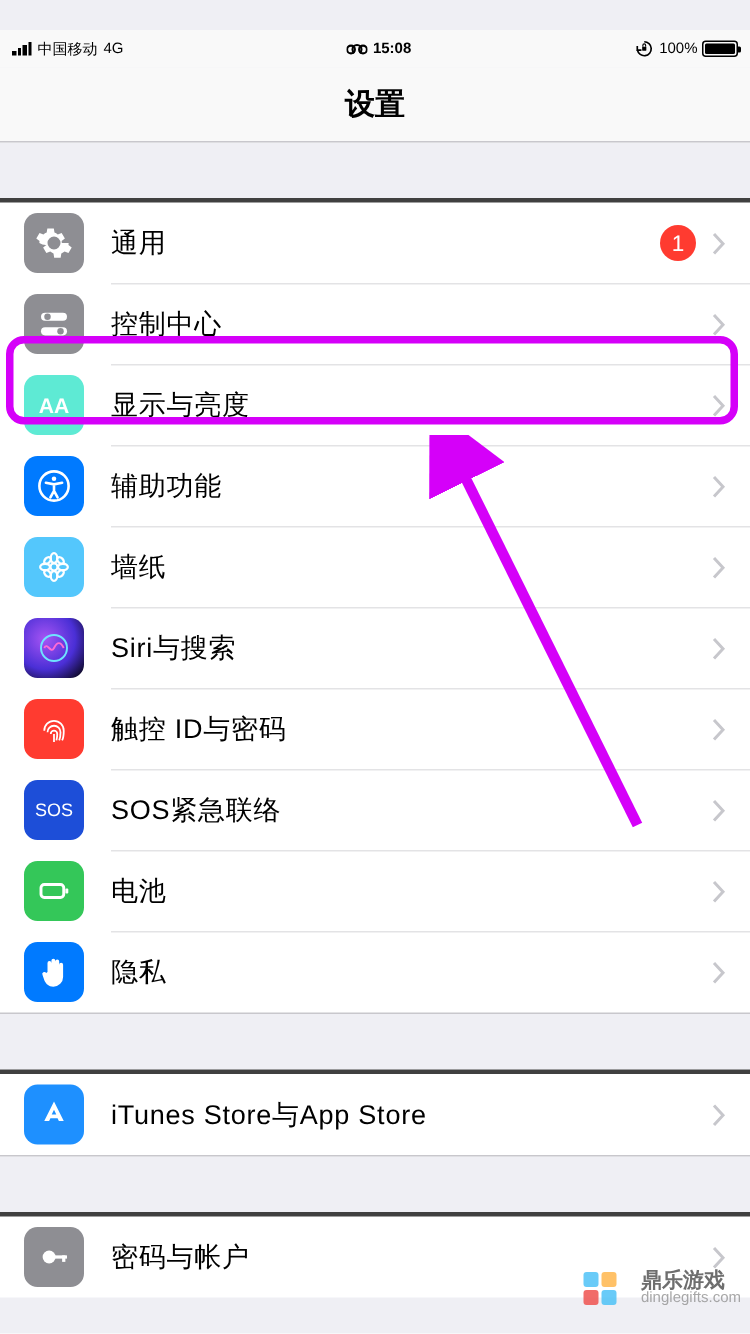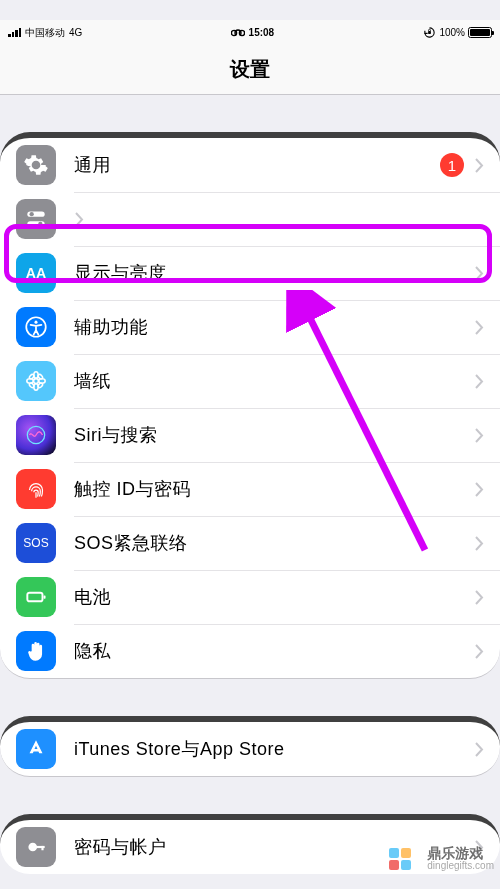--- a/index.html
+++ b/index.html
@@ -46,23 +46,22 @@
       background: #f9f9f9;
       border-bottom: 1px solid #c8c7cc;
       display: flex;
       align-items: center;
       justify-content: center;
     }
     .nav-title { font-size: 20px; font-weight: 600; color: #000; }
     .section-gap { height: 37px; }
     .list {
       background: #fff;
-      border-top: 6px solid #404040;
+      border-top: 3px solid #404040;
       border-bottom: 1px solid #c8c7cc;
-      border-radius: 30px;
     }
     .row {
       height: 54px;
       display: flex;
       align-items: center;
       padding: 0 16px 0 16px;
       position: relative;
     }
     .row + .row::before {
       content: "";
@@ -218,29 +217,30 @@
 
   <div class="row">
     <span class="icon-wrap" style="background:#8e8e93">
       <svg viewBox="0 0 24 24" fill="#fff">
           <rect x="4" y="5" width="16" height="5" rx="2.5"></rect>
           <rect x="4" y="14" width="16" height="5" rx="2.5"></rect>
           <circle cx="8" cy="7.5" r="2" fill="#8e8e93"></circle>
           <circle cx="16" cy="16.5" r="2" fill="#8e8e93"></circle>
         </svg>
     </span>
-    <span class="chevron">
-        <svg width="9" height="15" viewBox="0 0 9 15" fill="none">
-          <path d="M1 1l6 6.5L1 14" stroke-width="2"></path>
-        </svg>
-      </span>
-  </div>
-
-  <div class="row">
-    <span class="icon-wrap" style="background:#0ea5e9">
+    <span class="row-label">控制中心</span>
+    <span class="chevron">
+        <svg width="9" height="15" viewBox="0 0 9 15" fill="none">
+          <path d="M1 1l6 6.5L1 14" stroke-width="2"></path>
+        </svg>
+      </span>
+  </div>
+
+  <div class="row">
+    <span class="icon-wrap" style="background:#5eead4">
       <svg viewBox="0 0 24 24">
           <text x="12" y="17" font-size="13" font-weight="600" text-anchor="middle" fill="#fff">AA</text>
         </svg>
     </span>
     <span class="row-label">显示与亮度</span>
     <span class="chevron">
         <svg width="9" height="15" viewBox="0 0 9 15" fill="none">
           <path d="M1 1l6 6.5L1 14" stroke-width="2"></path>
         </svg>
       </span>

